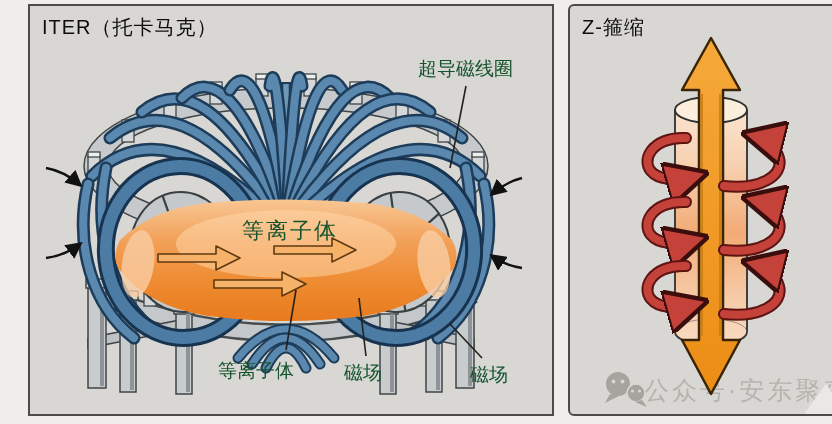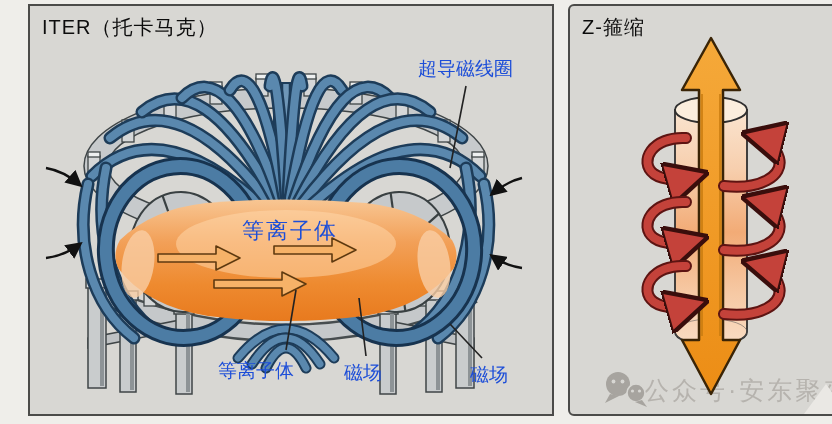--- a/index.html
+++ b/index.html
@@ -9,21 +9,21 @@
     font-family:"Liberation Sans","DejaVu Sans",sans-serif;
   }
   .panel{position:absolute;background:#d8d7d3;border:2px solid #4b4b49;box-sizing:content-box;}
   #panel-left{left:4px;top:4px;width:522px;height:408px;margin-left:24px;}
   #panel-right{left:568px;top:4px;width:286px;height:408px;border-radius:6px;}
   .panel-title{
     position:absolute;left:12px;top:8px;font-size:20px;color:#0c0c0c;
     letter-spacing:1px;z-index:6;white-space:nowrap;
   }
   svg.illu{position:absolute;left:0;top:0;z-index:2;}
-  .lbl{position:absolute;font-size:19px;color:#1d4ed8;z-index:6;white-space:nowrap;}
+  .lbl{position:absolute;font-size:19px;color:#14532d;z-index:6;white-space:nowrap;}
   #coil-label{left:388px;top:50px;}
   #plasma-center-label{left:212px;top:210px;font-size:22px;letter-spacing:2px;}
   #plasma-bottom-label{left:188px;top:352px;}
   #field-inner-label{left:314px;top:354px;}
   #field-outer-label{left:440px;top:356px;}
   #watermark-text{
     position:absolute;left:74px;top:368px;font-size:25px;color:#b6b3ae;
     letter-spacing:3px;z-index:1;white-space:nowrap;
   }
 </style>

